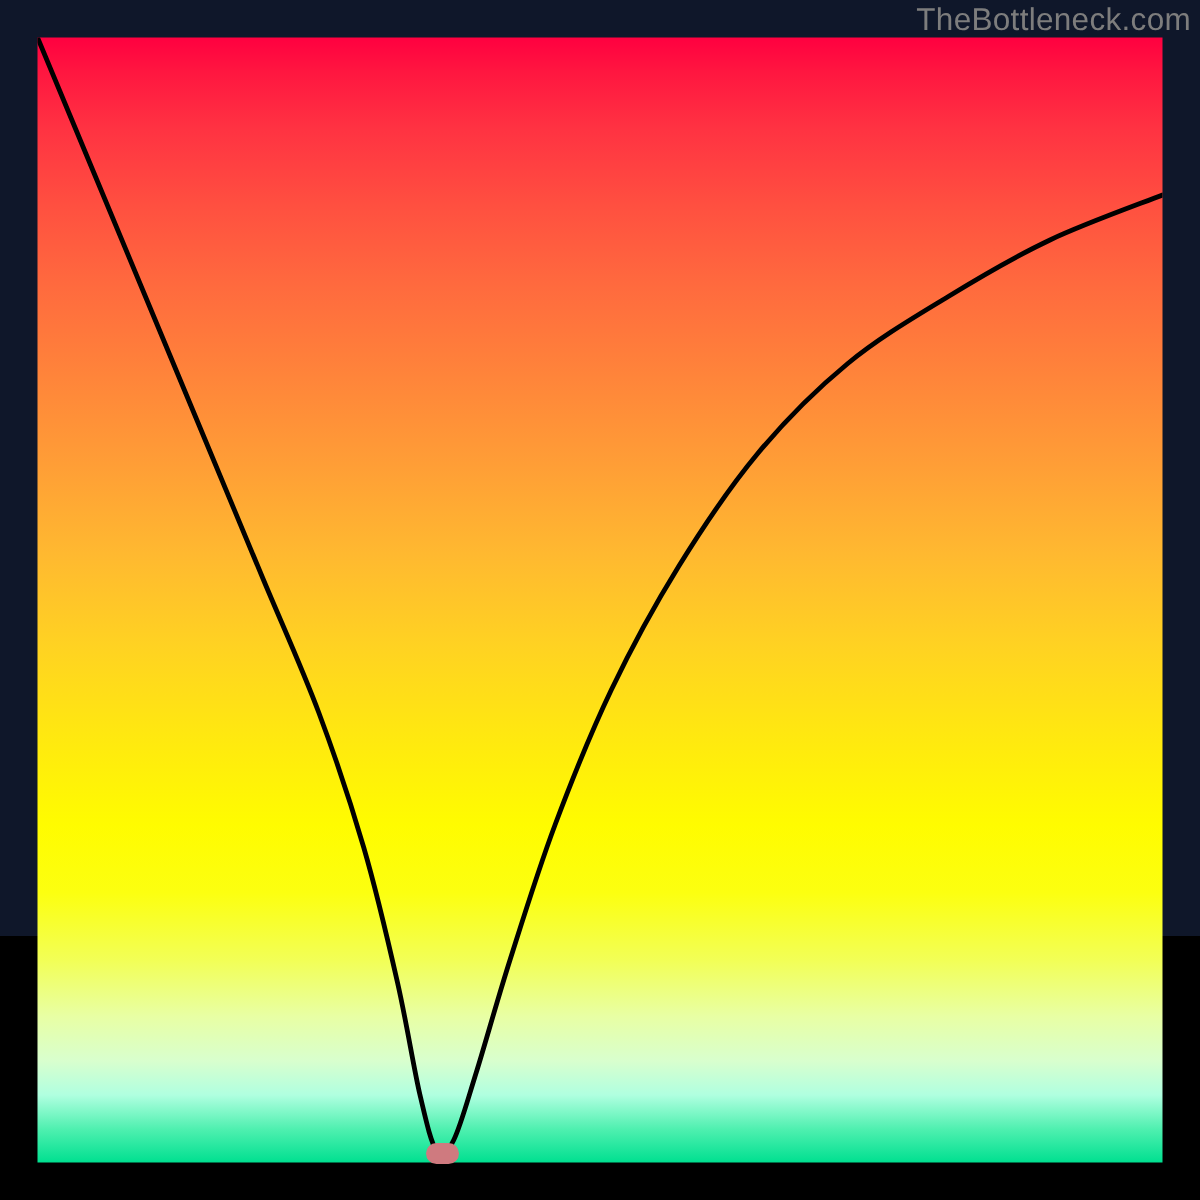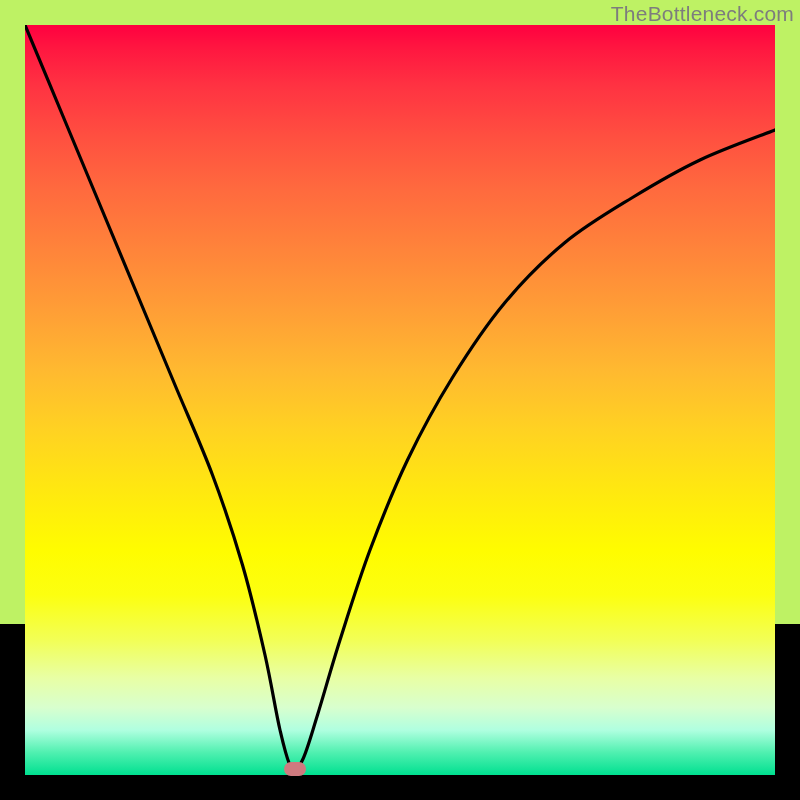--- a/index.html
+++ b/index.html
@@ -10,21 +10,21 @@
     background: #000;
     font-family: Arial, Helvetica, sans-serif;
     position: relative;
   }
   .frame {
     position: absolute;
     top: 0;
     left: 0;
     width: 800px;
     height: 624px;
-    background: #bef264;
+    background: #0f172a;
   }
   .plot-area {
     position: absolute;
     top: 25px;
     left: 25px;
     width: 750px;
     height: 750px;
     background: linear-gradient(to bottom,
       #ff0040 0%,
       #ff1640 3%,

